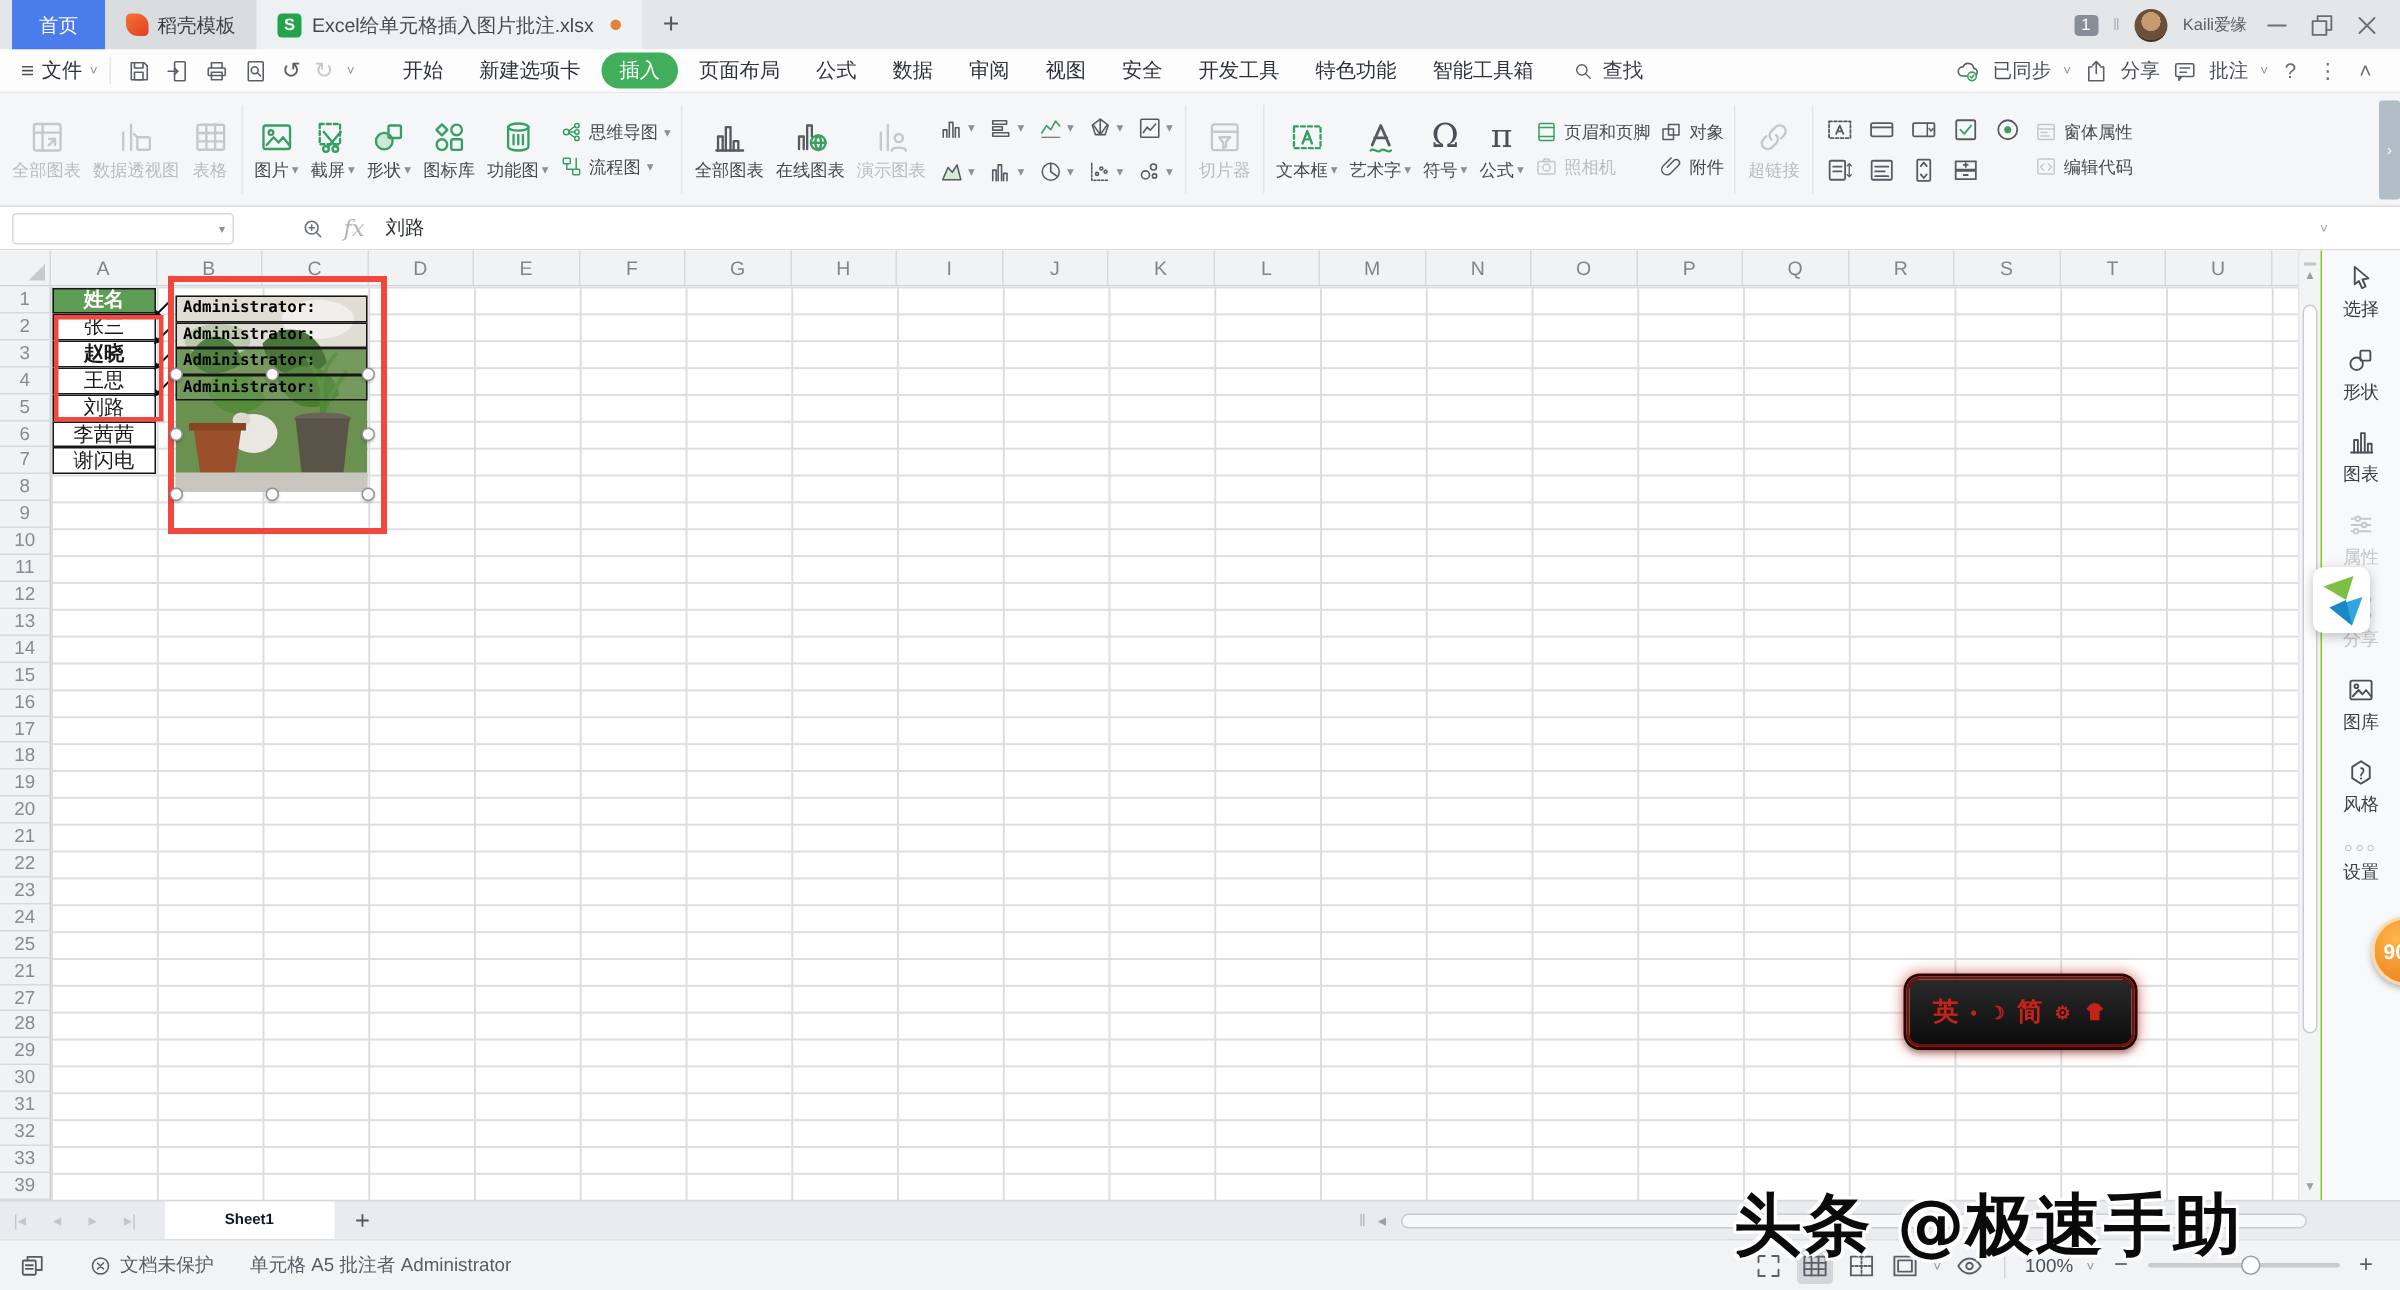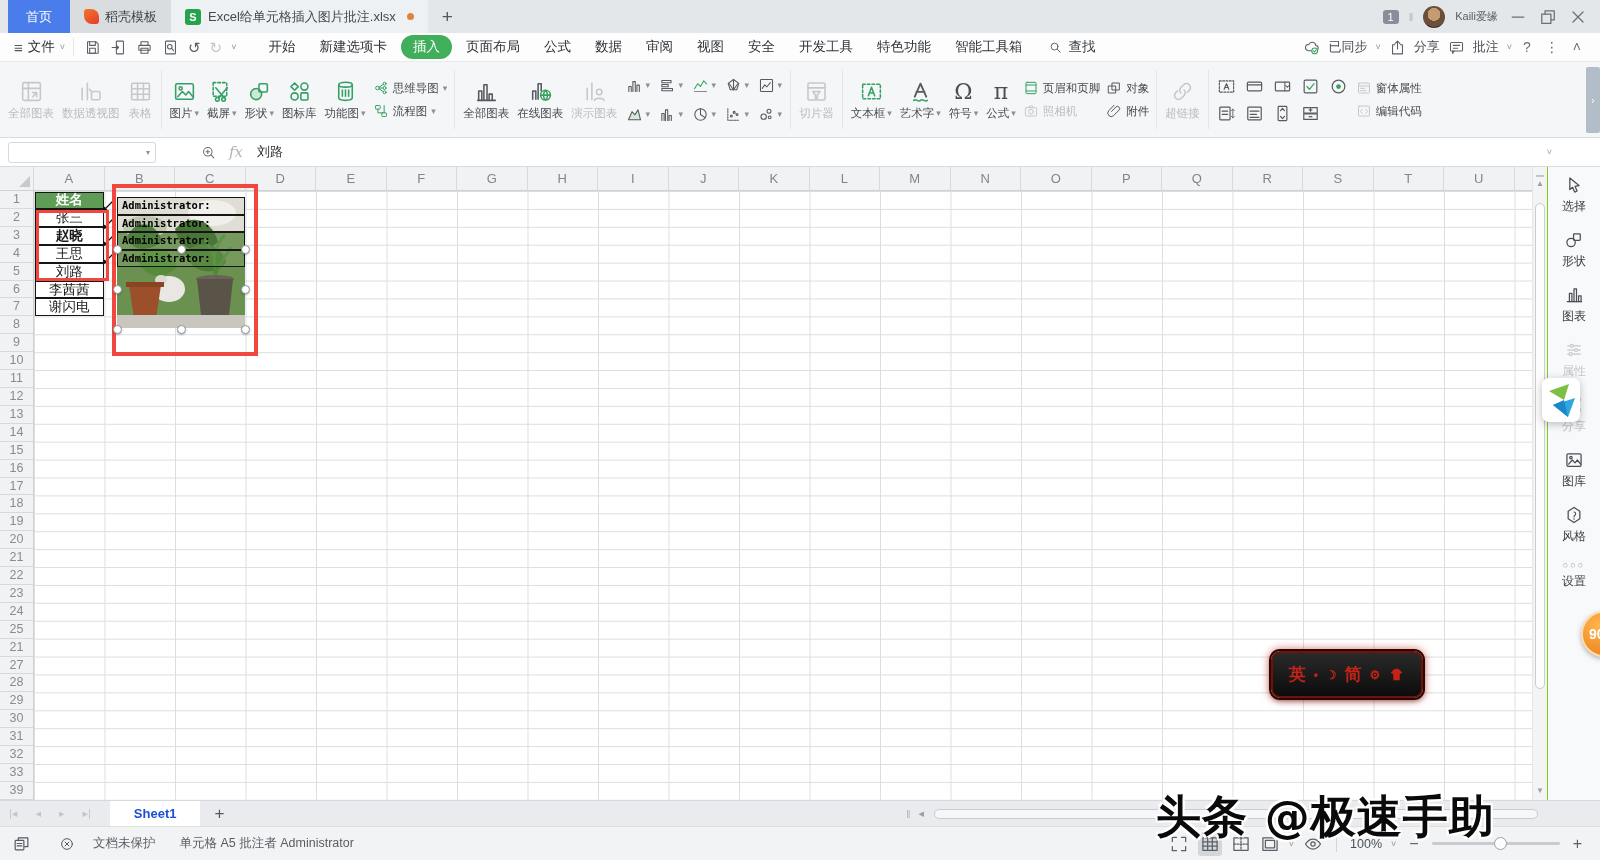--- a/index.html
+++ b/index.html
@@ -142,35 +142,35 @@
   .sbi .dots { font-size:9px; color:#9aa0a6; letter-spacing:2px; }
   .floaticon { position:absolute; left:1542px; top:378px; width:38px; height:44px; background:#fff;
     border-radius:7px; box-shadow:0 2px 8px rgba(0,0,0,.25); z-index:40;
     display:flex; align-items:center; justify-content:center; }
   .floaticon svg { width:32px; height:38px; }
 
   
   .sheetbar { position:absolute; left:0; top:800px; width:1600px; height:26px; background:#e9ebee;
     border-top:1px solid #d6d8da; display:flex; align-items:center; }
   .snav { color:#c3c7cb; font-size:11px; padding:0 9px; }
-  .stab { background:#fff; height:26px; padding:0 24px; display:flex; align-items:center;
-    font-size:13px; font-weight:bold; color:#1d4ed8; margin-left:10px; }
+  .stab { background:#fff; height:26px; padding:0 40px; display:flex; align-items:center;
+    font-size:10px; font-weight:bold; color:#0f172a; margin-left:10px; }
   .saddsheet { font-size:17px; color:#55595f; padding:0 14px; }
   .hdivider { margin-left:auto; color:#b3b8bd; font-size:11px; }
   .harrow { color:#9aa0a6; font-size:11px; padding:0 8px; }
   .htrack { width:612px; height:14px; margin-right:56px; position:relative; }
   .hthumb { position:absolute; left:2px; top:2px; width:604px; height:10px; background:#f6f7f8;
     border:1px solid #c9ccd0; border-radius:5px; }
 
   
   .statusbar { position:absolute; left:0; top:826px; width:1600px; height:34px; background:#f2f3f5;
     border-top:1px solid #dddfe1; display:flex; align-items:center; font-size:12.5px; color:#595d63; }
   .stico { width:19px; height:19px; color:#565b61; margin-left:12px; }
   .stico svg { width:100%; height:100%; }
-  .stgroup { display:flex; align-items:center; gap:18px; margin-left:28px; }
+  .stgroup { display:flex; align-items:center; gap:5px; margin-left:28px; }
   .stgroup .stico { width:16px; height:16px; margin-left:0; }
   .cellinfo { margin-left:24px; }
   .stright { margin-left:auto; display:flex; align-items:center; gap:9px; padding-right:14px; }
   .vico { width:20px; height:20px; color:#5b6066; }
   .vico svg { width:100%; height:100%; }
   .vactive { background:#d4d7da; border-radius:3px; padding:2px; width:24px; height:24px; }
   .stdiv { width:1px; height:16px; background:#d3d6d9; margin:0 4px; }
   .zoomlabel { color:#4a4f55; }
   .zoomminus,.zoomplus { font-size:16px; color:#5b6066; padding:0 4px; }
   .ztrack { width:128px; height:3px; background:#c8cbcf; border-radius:2px; position:relative; }

